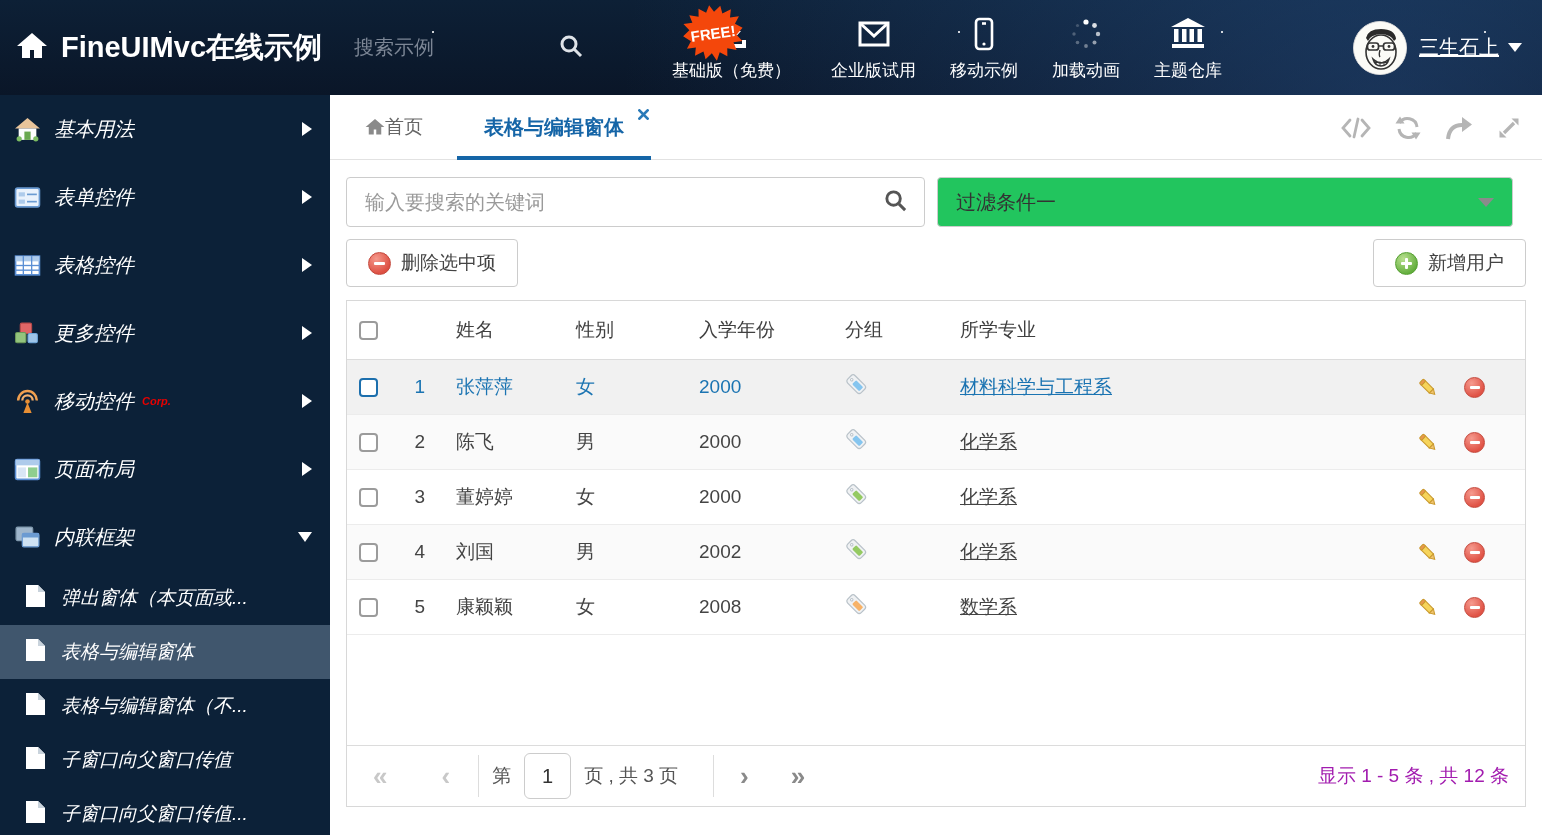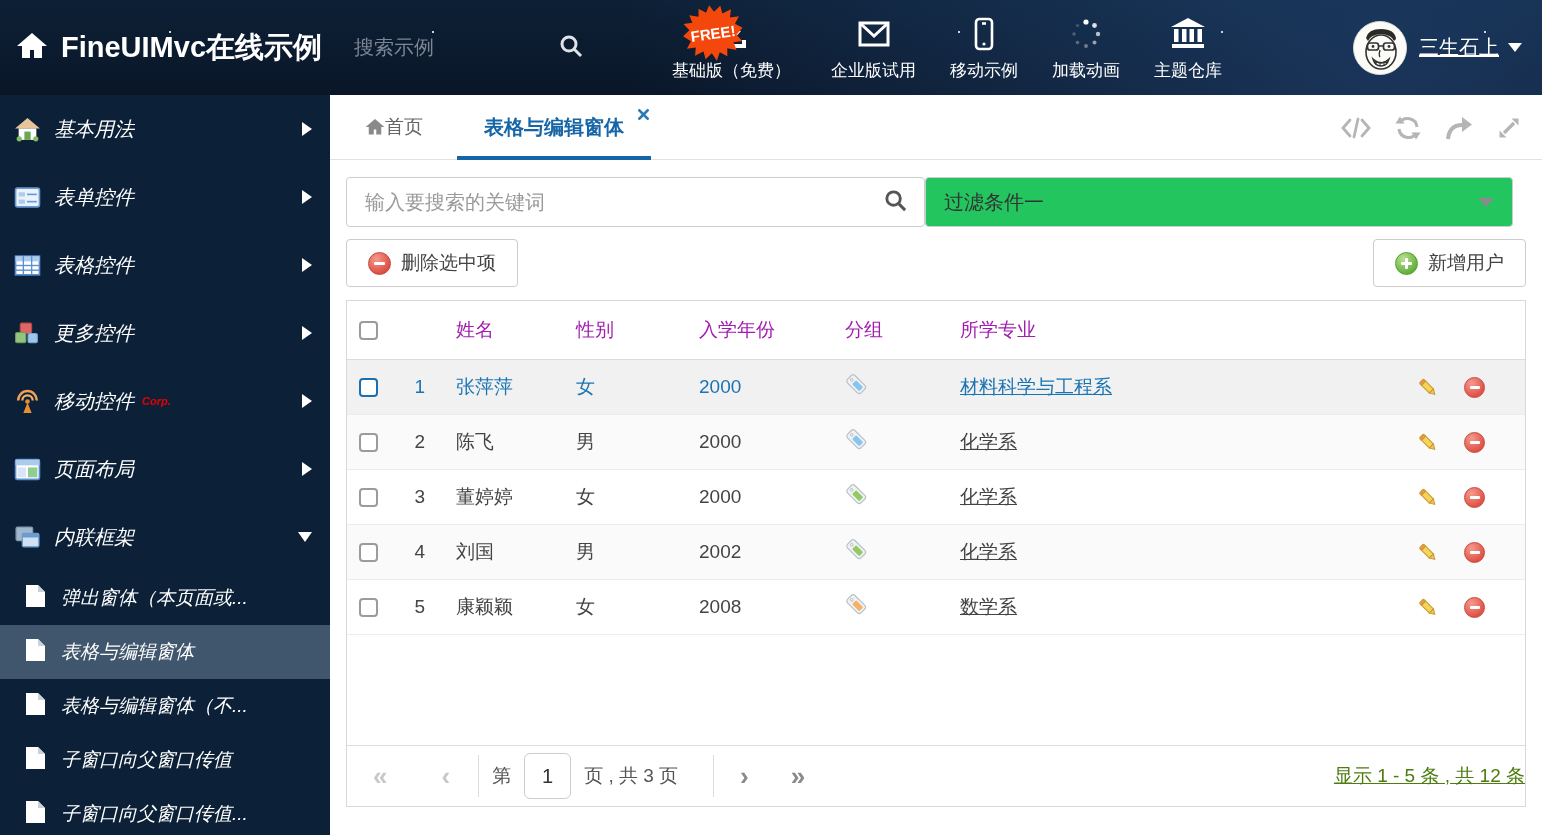--- a/index.html
+++ b/index.html
@@ -68,21 +68,21 @@
   .tabbar { height:65px; border-bottom:1px solid #e2e2e2; display:flex; align-items:center; position:relative; }
   .tab-home { display:flex; align-items:center; margin-left:35px; color:#666; font-size:19px; cursor:pointer; }
   .tab-home .lb { }
   .tab-active { position:relative; height:65px; margin-left:34px; padding:0 27px; display:flex; align-items:center;
     color:#1565a7; font-size:20px; font-weight:bold; cursor:pointer; }
   .tab-active::after { content:""; position:absolute; left:0; right:0; bottom:0; height:4px; background:#1565a7; }
   .tab-close { position:absolute; top:7px; right:2px; cursor:pointer; }
   .tabbar-icons { position:absolute; right:20px; top:0; height:65px; display:flex; align-items:center; gap:23px; }
   .tbi { cursor:pointer; display:flex; align-items:center; }
 
-  .filter-row { display:flex; margin:17px 29px 0 16px; }
+  .filter-row { display:flex; gap:12px; margin:17px 29px 0 16px; }
   .search-box { width:579px; height:50px; border:1px solid #ccc; border-radius:4px;
     display:flex; align-items:center; background:#fff; }
   .search-box input { flex:1; border:none; outline:none; font-size:20px; padding:0 14px 0 18px;
     color:#333; font-family:inherit; background:transparent; }
   .search-box input::placeholder { color:#9a9a9a; }
   .search-box .mag { margin-right:16px; }
   .dropdown { flex:1; height:50px; border:1px solid #ccc; border-radius:4px; display:flex;
     align-items:center; padding:0 18px; font-size:20px; color:#333; cursor:pointer; background:#22c55e; }
   .dropdown .spring { flex:1; }
   .caret-down-gray { width:0; height:0; border-left:8px solid transparent; border-right:8px solid transparent;
@@ -95,21 +95,21 @@
   .ico-minus { width:23px; height:23px; border-radius:50%; position:relative; flex:0 0 23px;
     background:radial-gradient(circle at 35% 28%, #f5998c, #dd4f42 72%); border:1px solid #c4473b; }
   .ico-minus::after { content:""; position:absolute; left:5px; top:9.5px; width:11px; height:3px; background:#fff; border-radius:1px; }
   .ico-plus { width:23px; height:23px; border-radius:50%; position:relative; flex:0 0 23px;
     background:radial-gradient(circle at 35% 28%, #b9e090, #62ad3c 75%); border:1px solid #55a031; }
   .ico-plus::before { content:""; position:absolute; left:5px; top:9.5px; width:11px; height:3px; background:#fff; border-radius:1px; }
   .ico-plus::after { content:""; position:absolute; left:9px; top:5.5px; width:3px; height:11px; background:#fff; border-radius:1px; }
 
   .grid { margin:13px 16px 0; border:1px solid #d8d8d8; height:507px; display:flex; flex-direction:column; }
   .thead { height:59px; border-bottom:1px solid #dcdcdc; display:flex; align-items:center;
-    font-size:19px; color:#a21caf; }
+    font-size:19px; color:#404040; }
   .trow { height:55px; border-bottom:1px solid #ececec; display:flex; align-items:center;
     font-size:19px; color:#444; }
   .trow.alt { background:#fafafa; }
   .trow.selected { background:#f1f1f1; color:#1b74b2; }
   .trow.selected .major-link { color:#1b74b2; }
   .trow.selected .checkbox { border-color:#1c6fad; }
   .cell { display:flex; align-items:center; }
   .c-check { width:42px; justify-content:center; }
   .c-num { width:48px; justify-content:flex-end; padding-right:12px; }
   .c-name { width:139px; padding-left:19px; }
@@ -135,21 +135,21 @@
   .pg-dis { color:#c8c8c8; }
   .pg-en { color:#8a8a8a; }
   .pg-first { margin-right:54px; }
   .pg-sep { width:1px; height:42px; background:#ddd; }
   .pg-word { margin:0 13px; }
   .pg-input { width:47px; height:46px; border:1px solid #ccc; border-radius:6px; text-align:center;
     font-size:20px; color:#333; outline:none; font-family:inherit; }
   .pg-sep2 { margin-left:22px; }
   .pg-next { margin-left:26px; }
   .pg-last { margin-left:42px; }
-  .pg-summary { margin-left:auto; color:#4d7c0f;text-decoration:underline; }
+  .pg-summary { margin-left:auto; margin-right:16px; color:#a21caf; }
 </style>
 </head>
 <body>
 
 <div class="header">
   <span class="hdr-home">
     <svg width="32" height="32" viewBox="0 0 32 32">
         <path fill="#fff" d="M16 3 L31 16 h-5 v12 h-8 v-8 h-4 v8 H6 V16 H1 Z"></path>
       </svg>
   </span>

